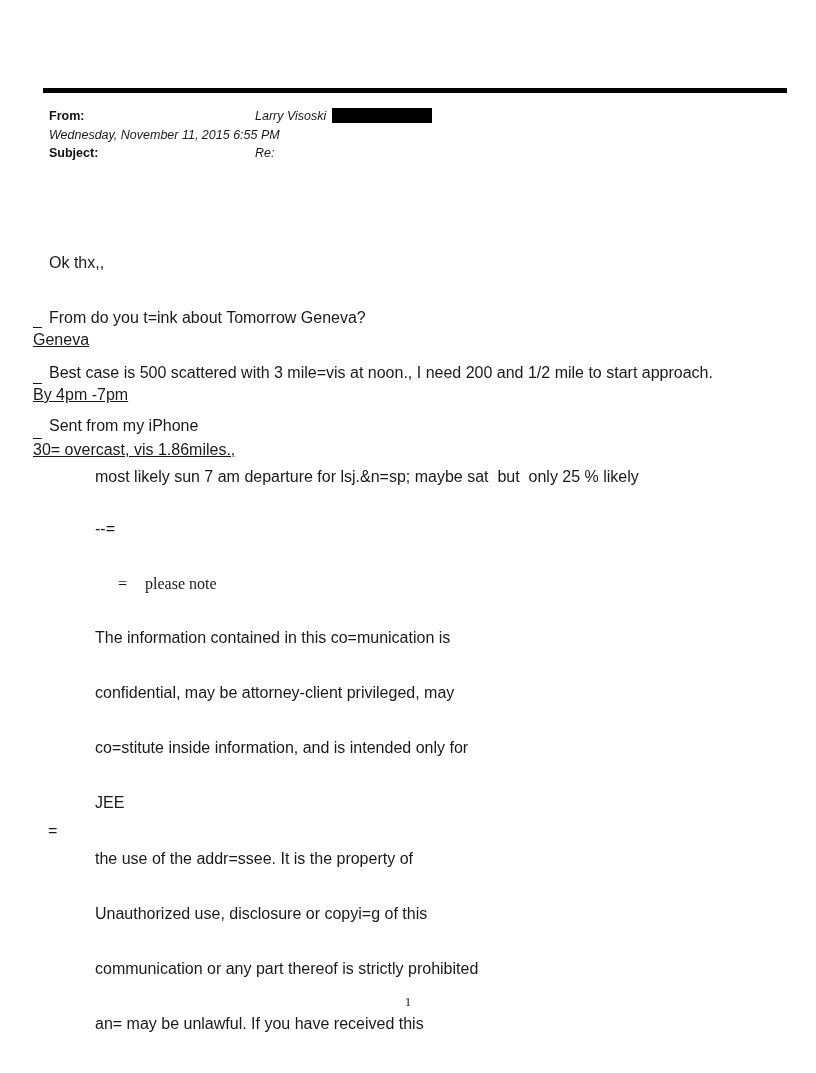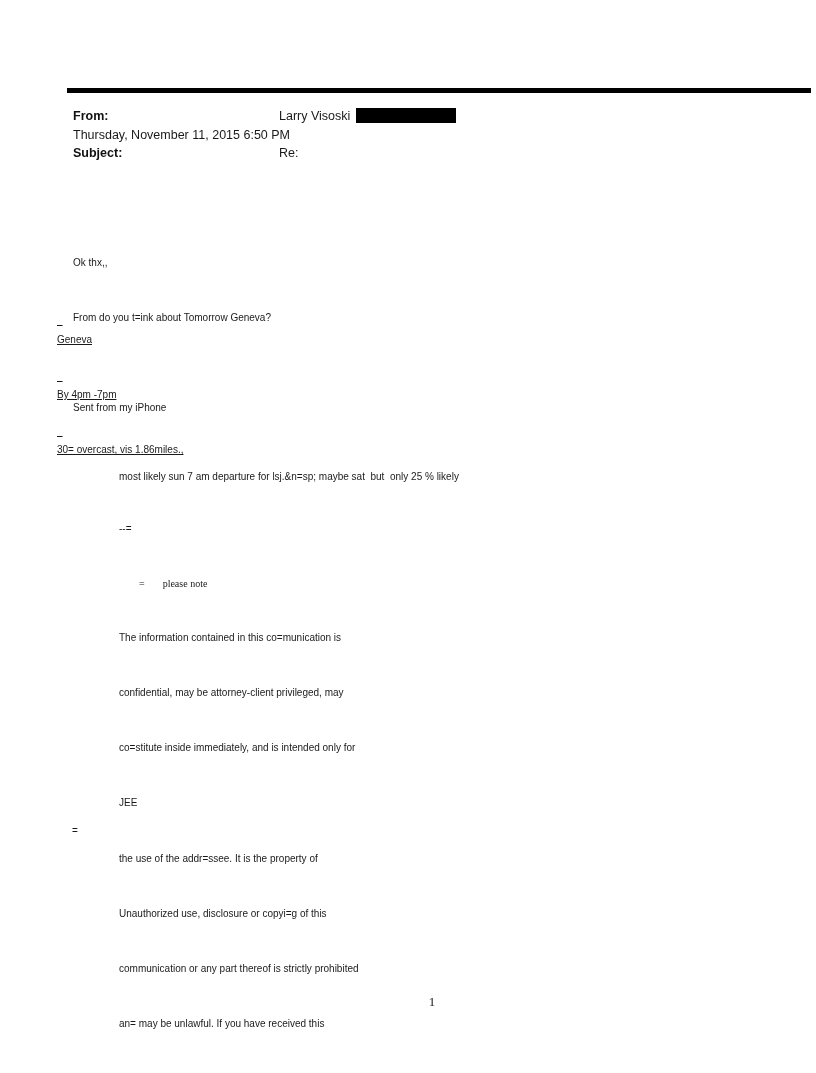--- a/index.html
+++ b/index.html
@@ -5,53 +5,53 @@
   html, body { margin: 0; padding: 0; }
   body {
     width: 816px;
     height: 1073px;
     position: relative;
     background: #ffffff;
     font-family: "Liberation Sans", "DejaVu Sans", sans-serif;
     color: #1a1a1a;
     overflow: hidden;
   }
-  .abs { position: absolute; margin-left: 24px; }
+  .abs { position: absolute; }
   .top-rule {
     left: 43px; top: 88px;
     width: 744px; height: 5px;
     background: #000000;
   }
   .header-block {
     left: 49px; top: 107px;
     font-size: 12.5px;
     line-height: 18.5px;
   }
   .hrow { display: flex; white-space: pre; }
   .hlabel {
     width: 206px;
     font-weight: bold;
     color: #111111;
   }
-  .hval { white-space: pre; }
+  .hval { white-space: pre; font-style: italic; }
   .redaction {
     display: inline-block;
     width: 100px; height: 15px;
     background: #000000;
     vertical-align: -3px;
     margin-left: 6px;
   }
   .bodytext {
-    font-size: 10px;
+    font-size: 16px;
     line-height: 18.4px;
     white-space: pre;
   }
   .para-intro     { left: 49px;  top: 217px; }
   .para-weather   { left: 33px;  top: 294px; text-decoration: underline; }
-  .para-signature { left: 49px;  top: 362px; text-align: right; }
+  .para-signature { left: 49px;  top: 380px; text-align: right; }
   .quoted-line    { left: 95px;  top: 468px; }
   .separator-line { left: 95px;  top: 520px; }
   .please-note    { left: 110px; top: 557px; font-family: Liberation Serif, serif; }
   .please-note .note-text { margin-left: 18px; }
   .disclaimer     { left: 95px;  top: 592px; }
   .trailing-eq    { left: 48px;  top: 822px; }
   .page-number {
     left: 0; top: 994px;
     width: 816px;
     text-align: center;
@@ -69,31 +69,32 @@
 <body>
 
 <div class="abs top-rule"></div>
 
 <div class="abs header-block">
   <div class="hrow">
     <span class="hlabel">From:</span>
     <span class="hval"><span>Larry Visoski</span><span class="redaction"></span></span>
   </div>
   <div class="hrow">
-    <span class="hval">Thursday, November 11, 2015 6:50 PM</span>
+    <span class="hval">Wednesday, November 11, 2015 6:55 PM</span>
   </div>
   <div class="hrow">
     <span class="hlabel">Subject:</span>
     <span class="hval">Re:</span>
   </div>
 </div>
 
 <div class="abs bodytext para-intro">
   <div>Ok thx,,</div>
   <div>From do you t=ink about Tomorrow Geneva?</div>
+  <div>Best case is 500 scattered with 3 mile=vis at noon., I need 200 and 1/2 mile to start approach.</div>
 </div>
 
 <div class="abs bodytext para-weather">
   <div>Geneva</div>
   <div>By 4pm -7pm</div>
   <div>30= overcast, vis 1.86miles.,</div>
 </div>
 
 <div class="abs bodytext para-signature">
   <div>Sent from my iPhone</div>
@@ -103,21 +104,21 @@
 
 <div class="abs bodytext separator-line">--=</div>
 
 <div class="abs bodytext please-note">
   <span>=</span><span class="note-text">please note</span>
 </div>
 
 <div class="abs bodytext disclaimer">
   <div>The information contained in this co=munication is</div>
   <div>confidential, may be attorney-client privileged, may</div>
-  <div>co=stitute inside immediately, and is intended only for</div>
+  <div>co=stitute inside information, and is intended only for</div>
   <div>JEE</div>
   <div>the use of the addr=ssee. It is the property of</div>
   <div>Unauthorized use, disclosure or copyi=g of this</div>
   <div>communication or any part thereof is strictly prohibited</div>
   <div>an= may be unlawful. If you have received this</div>
   <div>communication in error, plea=e notify us immediately by</div>
   
   
 </div>
 

